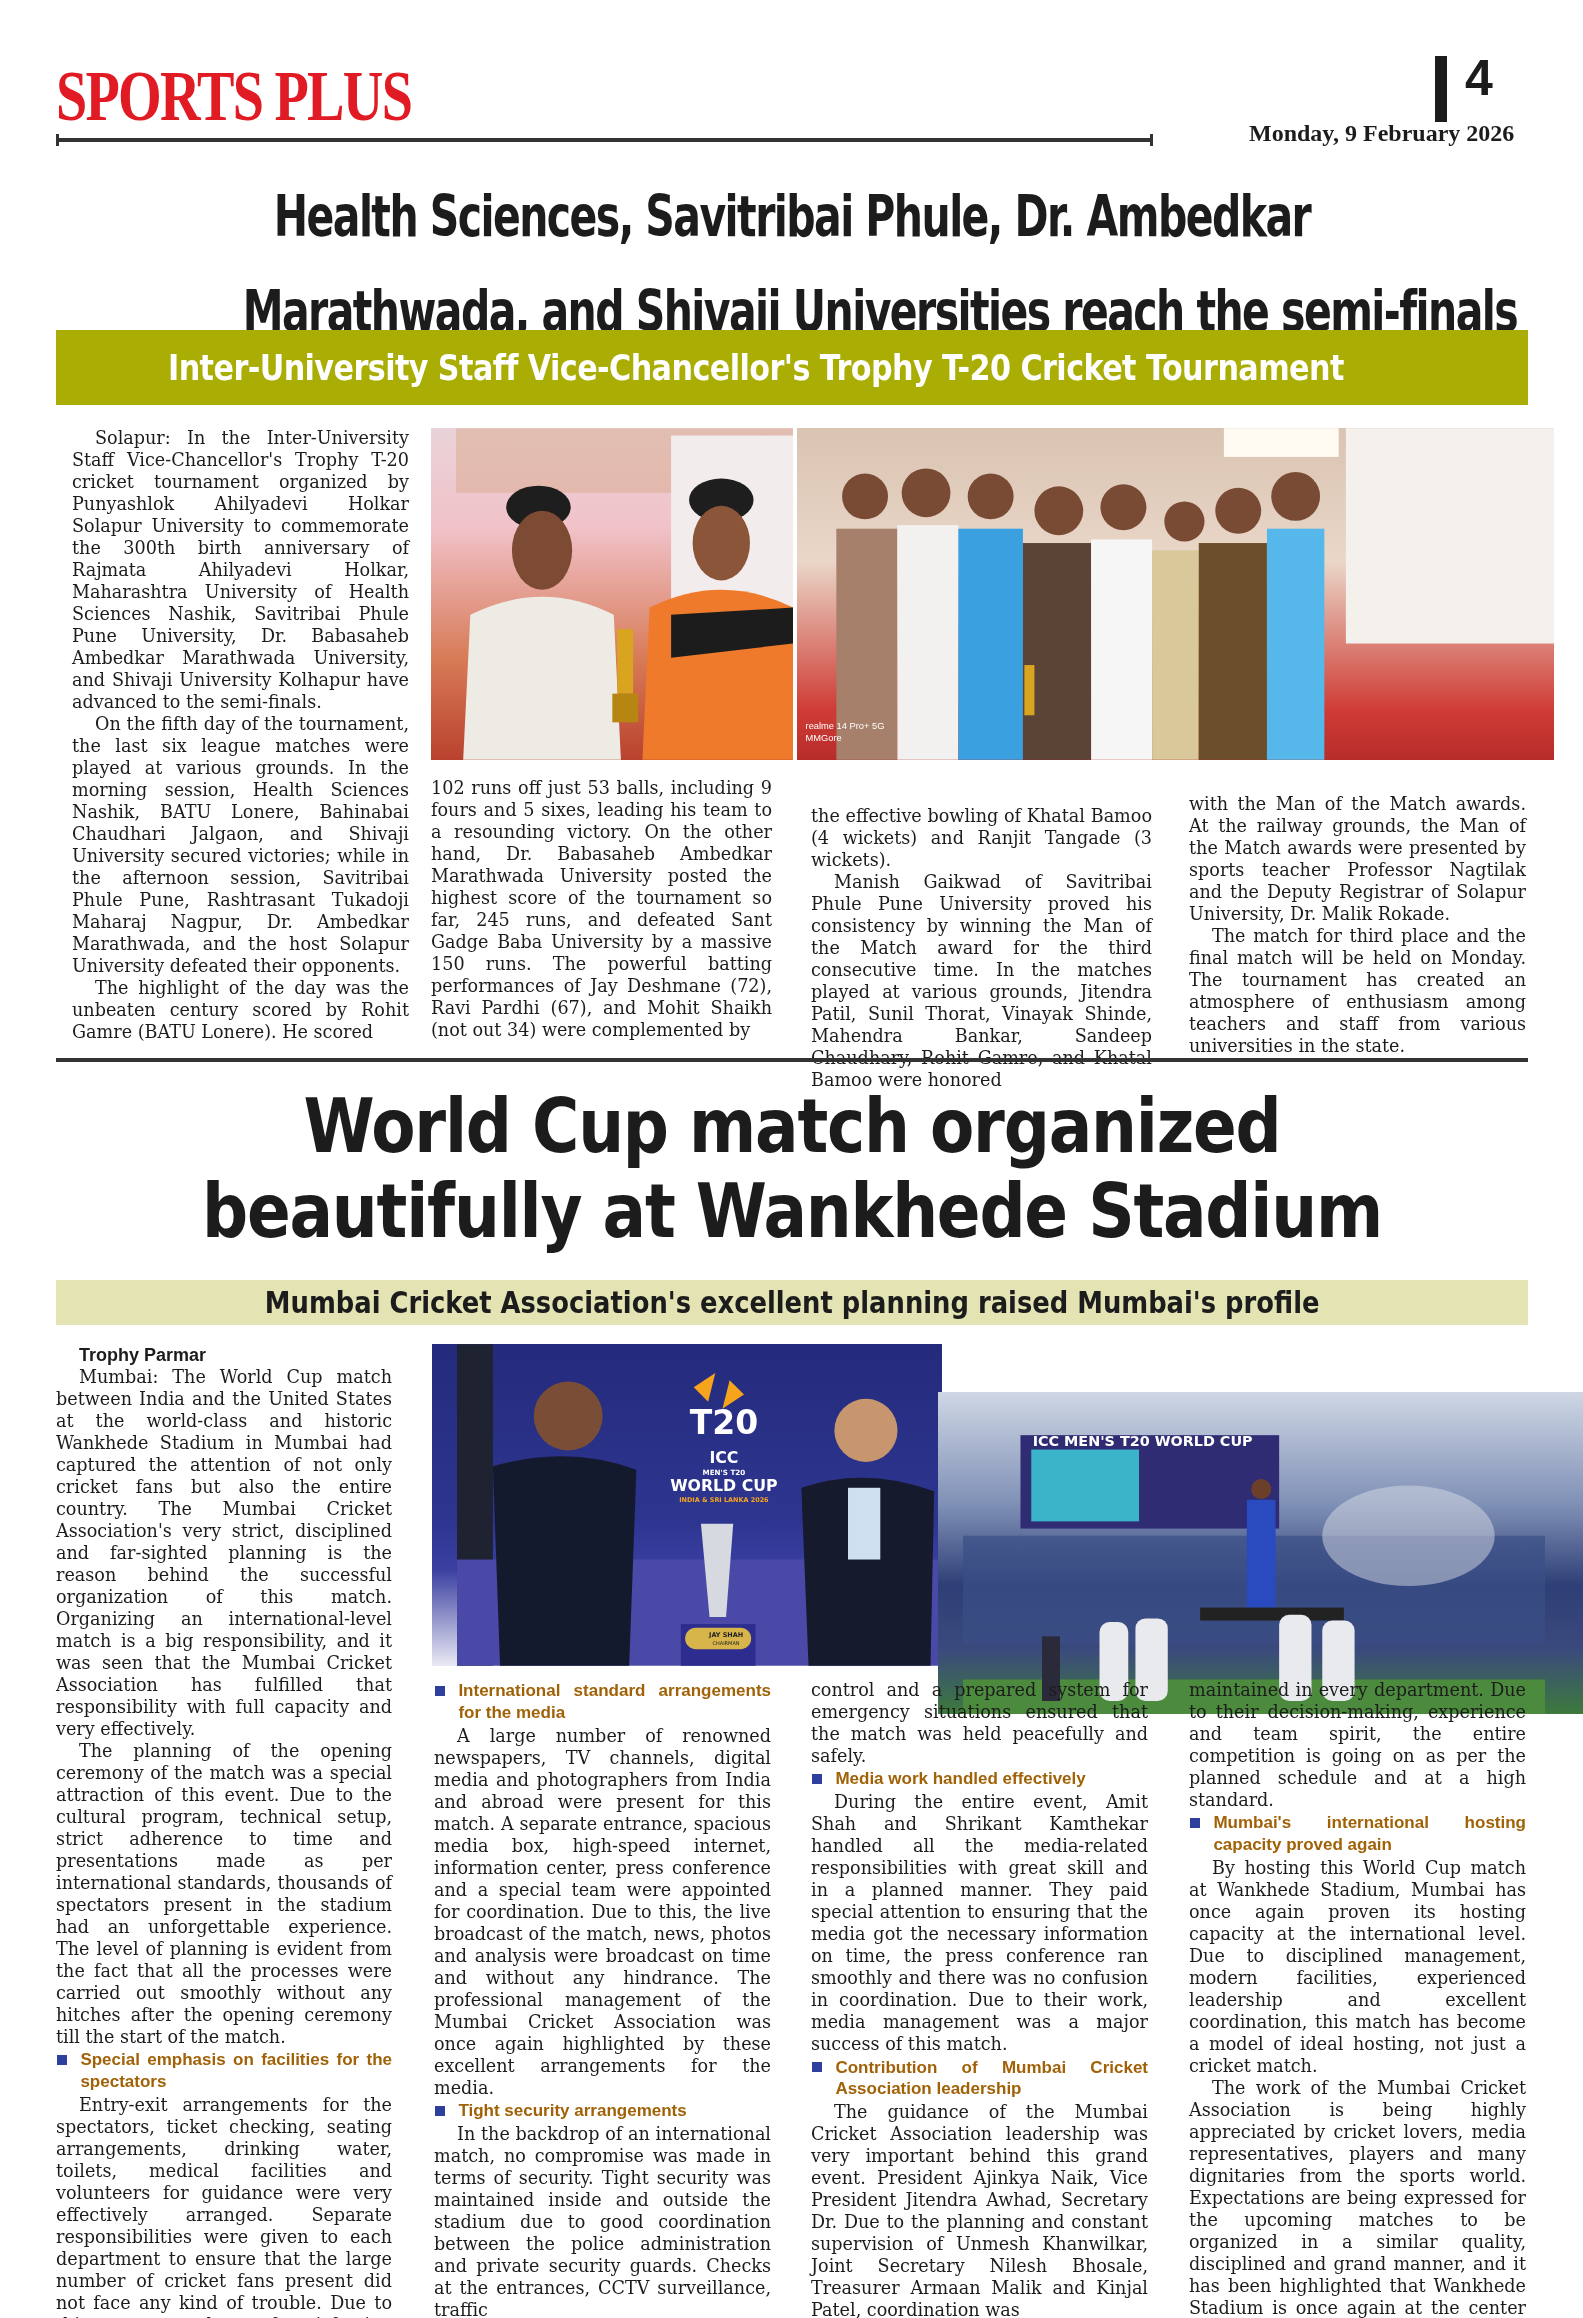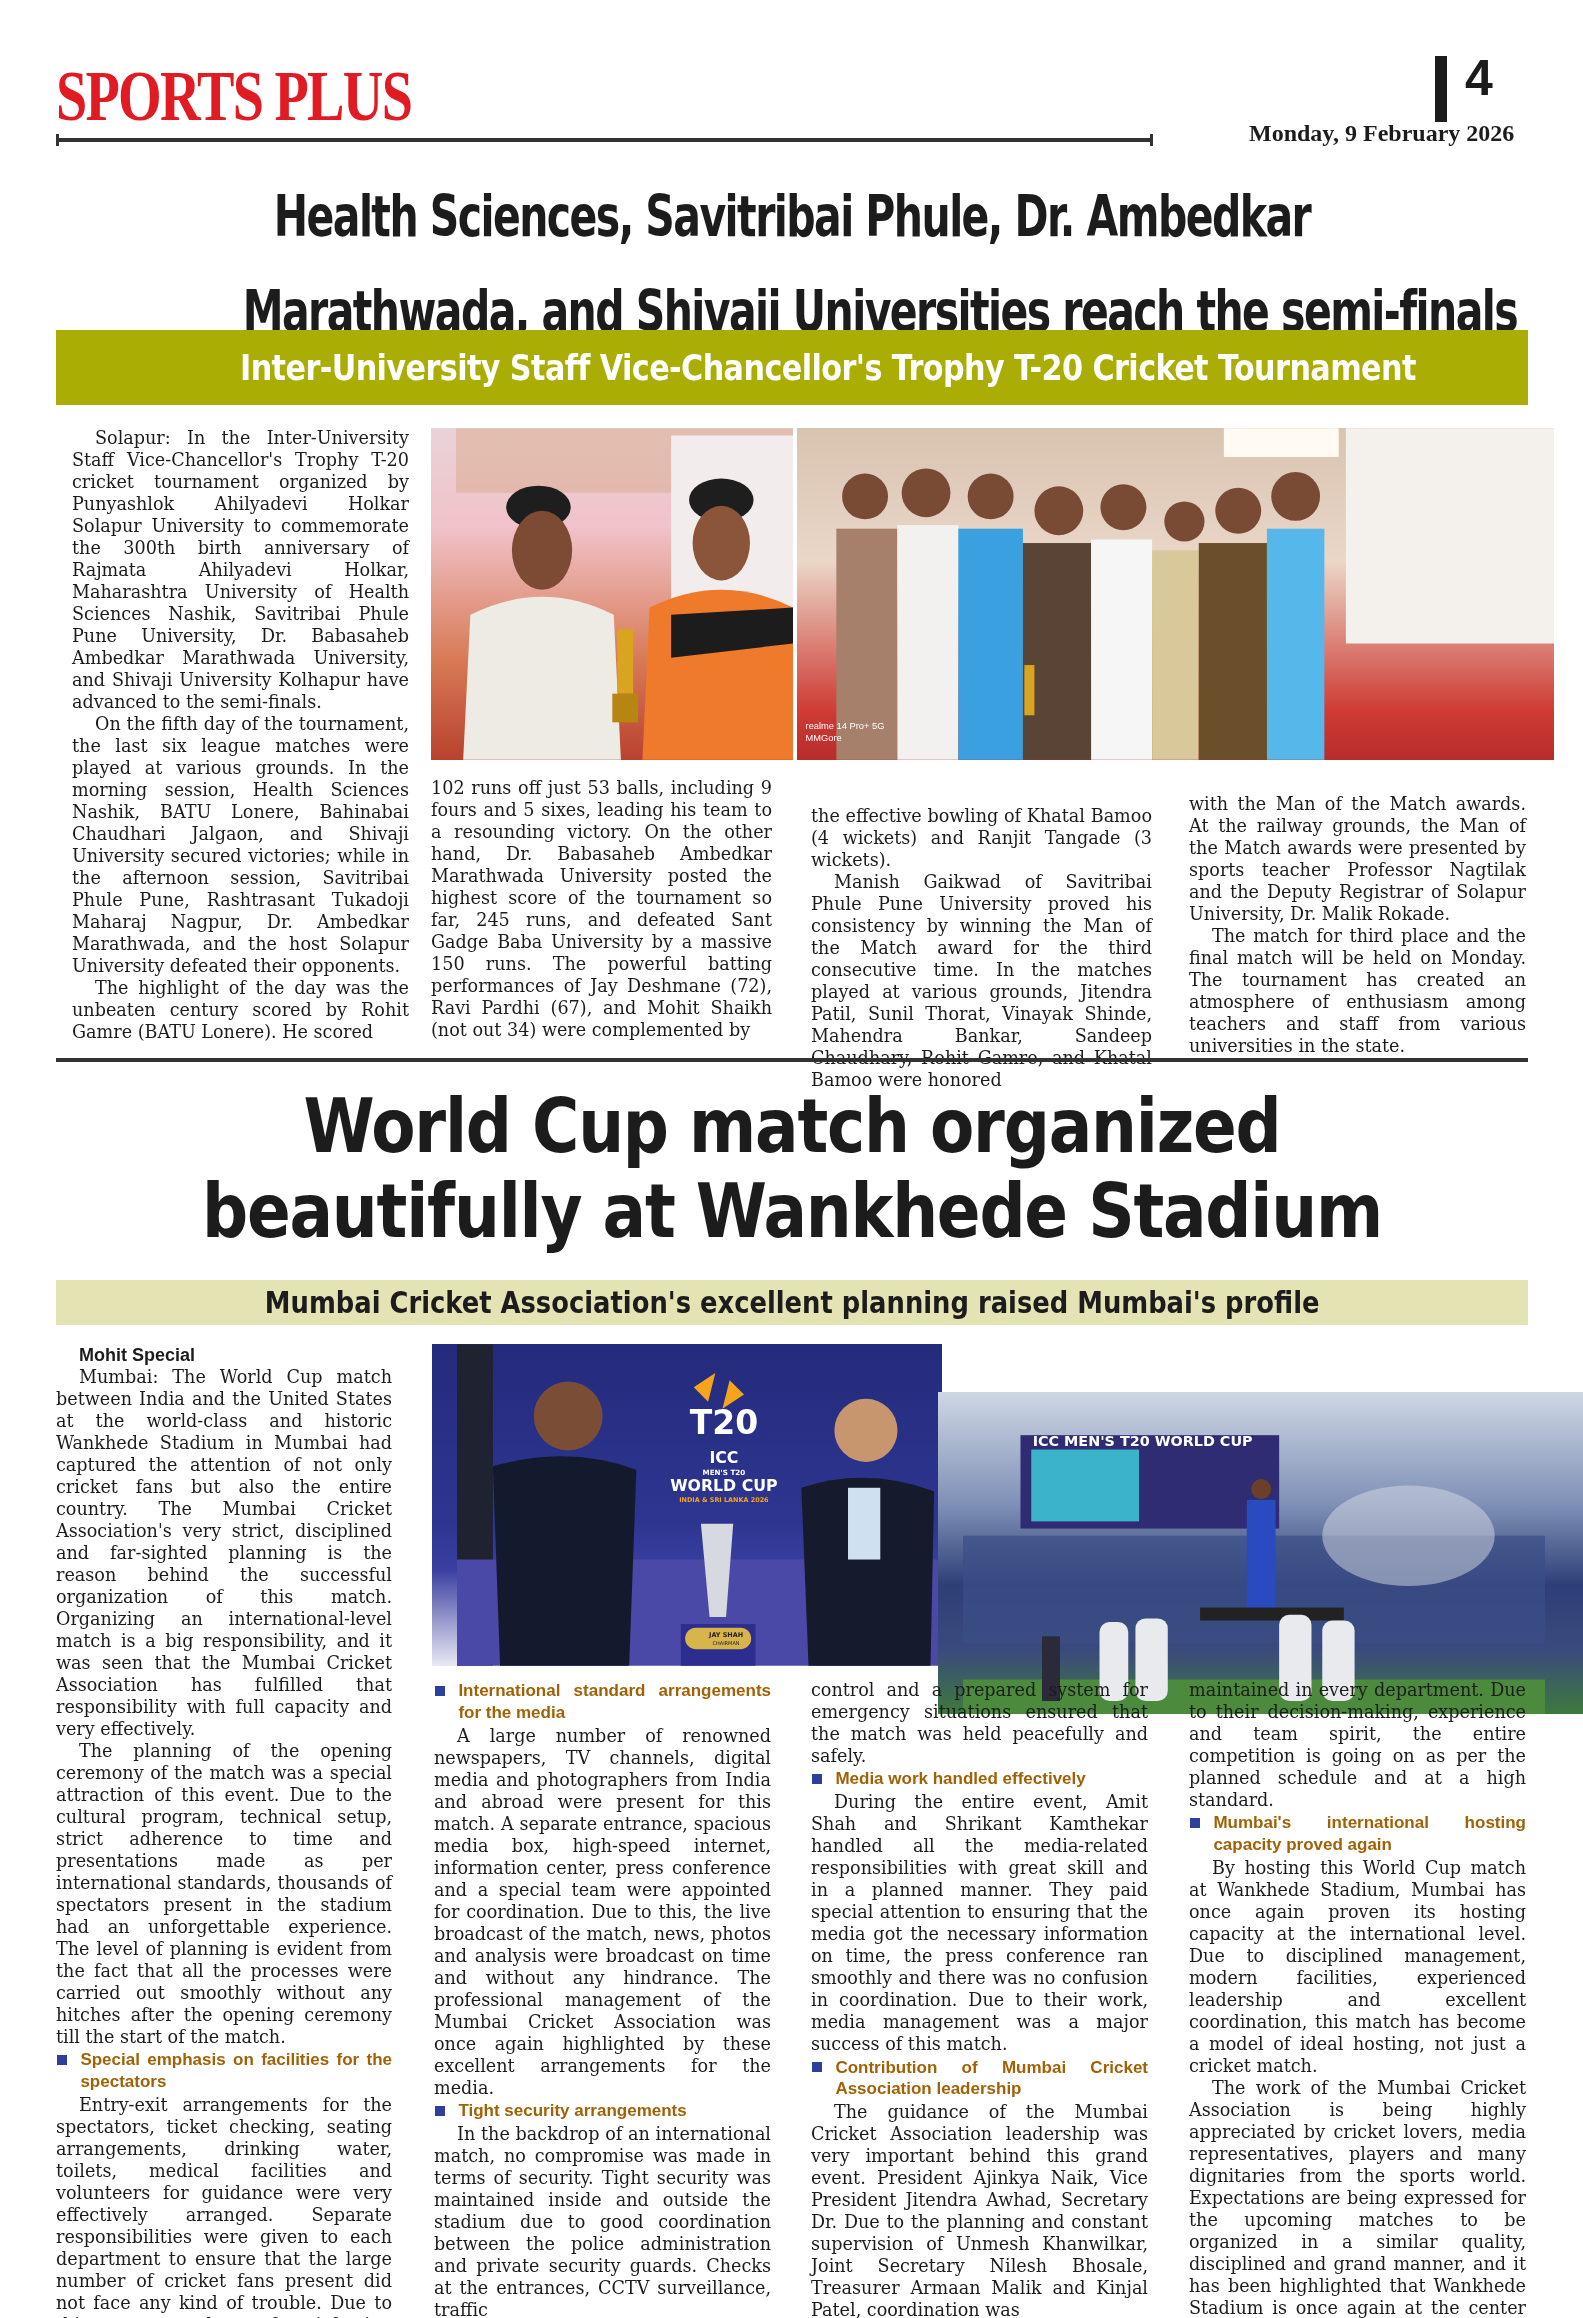--- a/index.html
+++ b/index.html
@@ -9,21 +9,21 @@
   .masthead-title{left:56px;top:60px;font-family:"Liberation Serif",serif;font-weight:bold;font-size:72px;line-height:72px;color:#e01b24;letter-spacing:-2.2px;transform:scaleX(0.78);transform-origin:left top;white-space:nowrap;}
   .masthead-rule{left:56px;top:138px;width:1097px;height:3.6px;background:#333;}
   .masthead-rule:before,.masthead-rule:after{content:"";position:absolute;top:-4.3px;width:2.9px;height:12.2px;background:#333;}
   .masthead-rule:before{left:0}.masthead-rule:after{right:0}
   .page-bar{left:1435px;top:56px;width:11.5px;height:66px;background:#1c1c1c;}
   .page-number{left:1465px;top:50px;font-family:"Liberation Sans",sans-serif;font-weight:900;font-size:50px;line-height:57px;}
   .issue-date{left:1249px;top:119px;font-family:"Liberation Serif",serif;font-weight:bold;font-size:24px;line-height:29px;white-space:nowrap;}
   
   .hl1{left:29px;width:1526px;top:169px;text-align:center;font-family:"DejaVu Sans",sans-serif;font-weight:bold;font-size:57px;line-height:95px;letter-spacing:-2.2px;transform:scaleX(0.72);transform-origin:center top;}
   .hl1 div{white-space:nowrap;}
-  .band1{left:56px;top:330px;width:1472px;height:75px;background:#a9ad04;display:flex;align-items:center;justify-content:flex-end;}
+  .band1{left:56px;top:330px;width:1472px;height:75px;background:#a9ad04;display:flex;align-items:center;justify-content:flex-start;}
   .band1 span{color:#fff;font-family:"DejaVu Sans",sans-serif;font-weight:bold;font-size:36px;letter-spacing:-0.7px;white-space:nowrap;transform:scaleX(0.84);}
   .col{position:absolute;font-size:17.6px;line-height:22px;text-align:justify;hyphens:auto;}
   .col p{margin:0;text-indent:23px;}
   .col p.noind{text-indent:0;}
   .photo{position:absolute;overflow:hidden;padding-left:25px;}
   .divider{left:56px;top:1058px;width:1472px;height:3.6px;background:#333;}
   .hl2{left:29px;width:1526px;top:1084px;text-align:center;font-family:"DejaVu Sans",sans-serif;font-weight:bold;font-size:75px;line-height:85px;letter-spacing:-1.4px;transform:scaleX(0.86);transform-origin:center top;}
   .hl2 div{white-space:nowrap;}
   .band2{left:56px;top:1280px;width:1472px;height:45px;background:#e3e3b4;display:flex;align-items:center;justify-content:center;}
   .band2 span{color:#1c1c1c;font-family:"DejaVu Sans",sans-serif;font-weight:bold;font-size:30px;white-space:nowrap;transform:scaleX(0.86);}
@@ -173,21 +173,21 @@
       <rect x="240" y="315" width="45" height="115" rx="14"></rect>
       <rect x="440" y="310" width="45" height="120" rx="14"></rect>
       <rect x="500" y="318" width="45" height="112" rx="14"></rect>
     </g>
     <rect x="110" y="340" width="25" height="90" fill="#2a2a3a"></rect>
     <ellipse cx="620" cy="200" rx="120" ry="70" fill="#d8dbe4" opacity="0.5"></ellipse>
   </svg>
 </div>
 
 <div class="col" style="left:56px;top:1344px;width:336px;">
-  <p class="noind byline" style="text-indent:23px;">Mohit Special</p>
+  <p class="noind byline" style="text-indent:23px;">Trophy Parmar</p>
   <p>Mumbai: The World Cup match between India and the United States at the world-class and historic Wankhede Stadium in Mumbai had captured the attention of not only cricket fans but also the entire country. The Mumbai Cricket Association's very strict, disciplined and far-sighted planning is the reason behind the successful organization of this match. Organizing an international-level match is a big responsibility, and it was seen that the Mumbai Cricket Association has fulfilled that responsibility with full capacity and very effectively.</p>
   <p>The planning of the opening ceremony of the match was a special attraction of this event. Due to the cultural program, technical setup, strict adherence to time and presentations made as per international standards, thousands of spectators present in the stadium had an unforgettable experience. The level of planning is evident from the fact that all the processes were carried out smoothly without any hitches after the opening ceremony till the start of the match.</p>
   <div class="sub">
       <span class="sq"></span>
       <span class="st">Special emphasis on facilities for the spectators</span>
     </div>
   <p>Entry-exit arrangements for the spectators, ticket checking, seating arrangements, drinking water, toilets, medical facilities and volunteers for guidance were very effectively arranged. Separate responsibilities were given to each department to ensure that the large number of cricket fans present did not face any kind of trouble. Due to this, an atmosphere of satisfaction was seen among the spectators who came to watch the match.</p>
 </div>
 
 <div class="col" style="left:434px;top:1679px;width:337px;">

